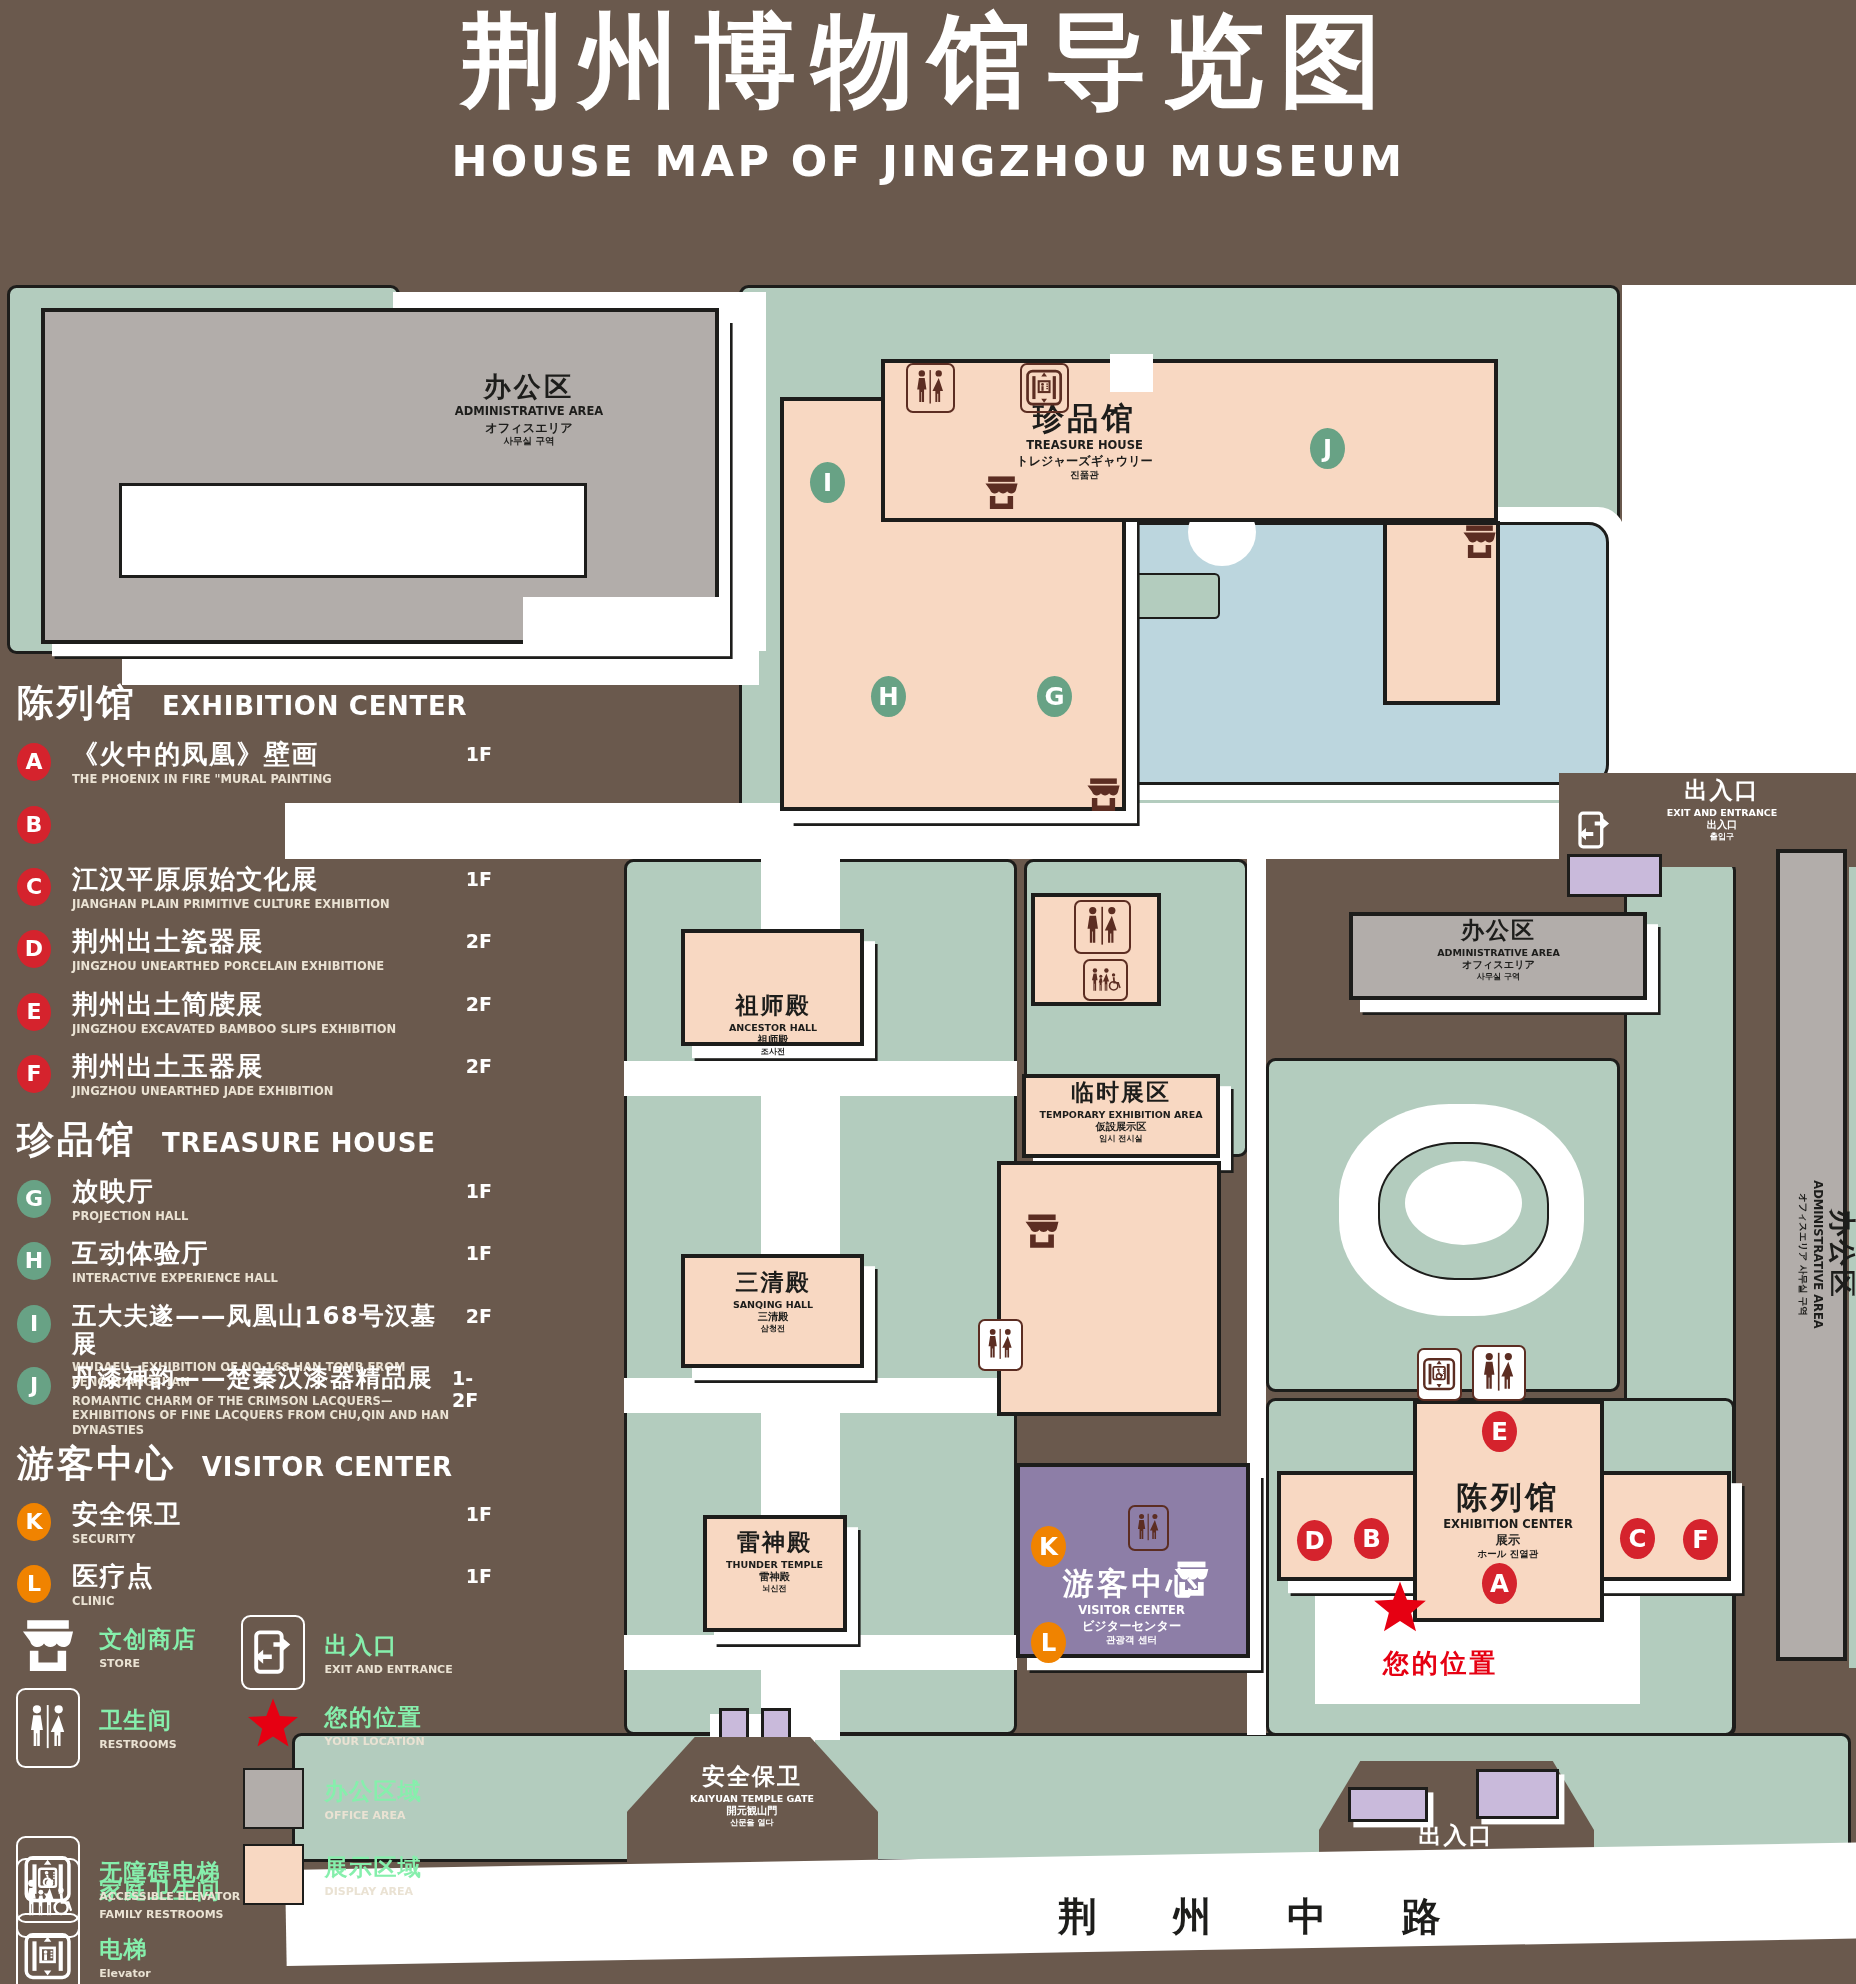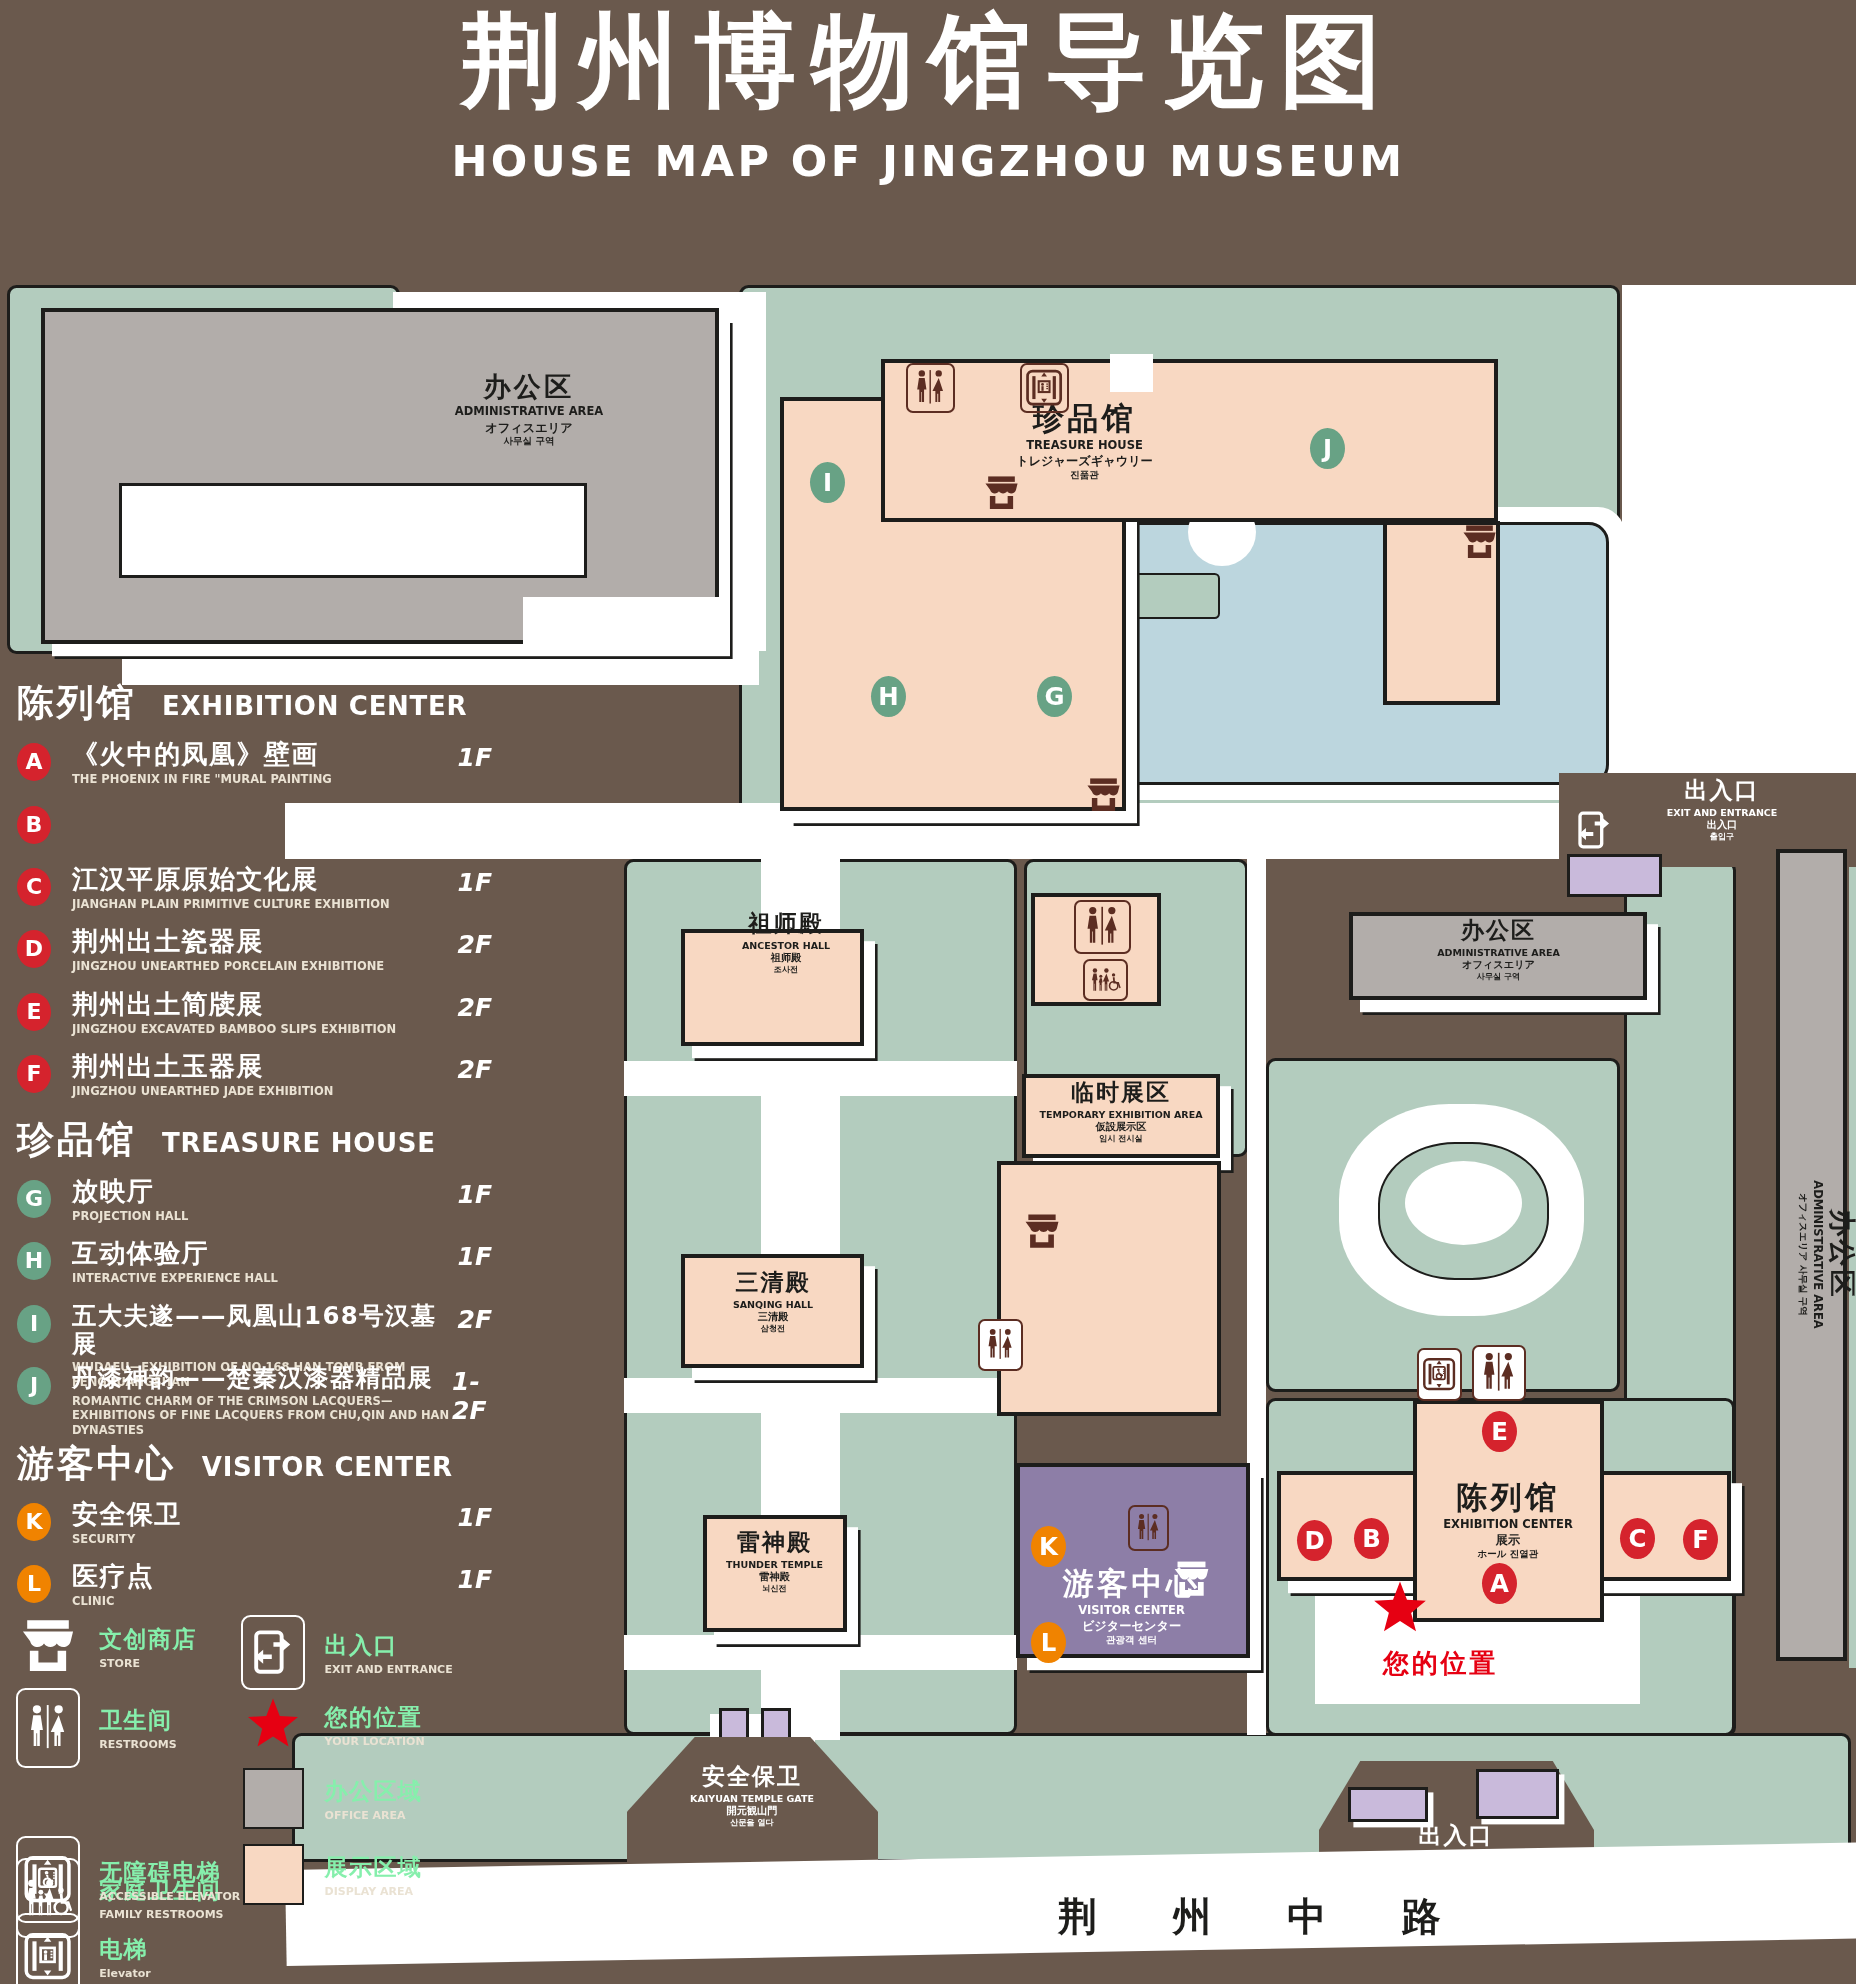--- a/index.html
+++ b/index.html
@@ -54,21 +54,21 @@
   
   .lsec{position:absolute;left:17px;display:flex;align-items:baseline;gap:26px;color:#fff;z-index:10;}
   .lsec .h-zh{font-size:37px;letter-spacing:2.7px;}
   .lsec .h-en{font-size:26px;letter-spacing:0.7px;}
   .lrow{position:absolute;left:17px;width:475px;display:flex;align-items:flex-start;z-index:10;}
   .lcirc{flex:0 0 auto;width:34px;height:38px;border-radius:50%;display:flex;align-items:center;justify-content:center;
          color:#fff;font-size:22px;margin-top:2.7px;}
   .ltext{margin-left:21px;max-width:380px;}
   .ltext .zh{font-size:26px;color:#fff;letter-spacing:1.4px;line-height:1.15;}
   .ltext .en{font-size:11.5px;color:#eae2d3;margin-top:2px;line-height:1.25;}
-  .lfloor{margin-left:auto;font-size:25px;color:#fff;padding-top:2.7px;font-style:italic;}
+  .lfloor{margin-left:auto;font-size:19px;color:#fff;padding-top:2.7px;}
   .sym{position:absolute;display:flex;align-items:center;gap:17.6px;z-index:10;}
   .sym .icnbox{flex:0 0 auto;width:68px;display:flex;justify-content:center;}
   .sym .stext .zh{font-size:23px;color:#86efac;letter-spacing:1.4px;}
   .sym .stext .en{font-size:11px;color:#eae2d3;margin-top:2px;}
   .ltile{border:2.7px solid #fff;border-radius:9.5px;padding:5.4px;color:#fff;box-sizing:border-box;}
   .lglyph{color:#fff;}
   .ltile svg,.lglyph svg{width:100%;height:100%;display:block;}
   .swatch{width:61px;height:61px;border:2.7px solid #1d1d1b;box-sizing:border-box;}
   .sw-office{background:#b2adaa;}
   .sw-display{background:#f8d8c2;}
@@ -206,21 +206,21 @@
 
   <div class="bldg gray" style="left:1349px;top:912px;width:298px;height:88px;"></div>
   <div class="blabel lab-sm" style="left:1356px;top:917px;width:285px;">
     <div class="bl1">办公区</div>
     <div class="bl2">ADMINISTRATIVE AREA</div>
     <div class="bl3">オフィスエリア</div>
     <div class="bl4">사무실 구역</div>
   </div>
 
   <div class="bldg pink" style="left:681px;top:929px;width:183px;height:117px;"></div>
-  <div class="blabel lab-sm" style="left:685px;top:910px;width:176px;margin-left:13px;">
+  <div class="blabel lab-sm" style="left:685px;top:992px;width:176px;">
     <div class="bl1">祖师殿</div>
     <div class="bl2">ANCESTOR HALL</div>
     <div class="bl3">祖师殿</div>
     <div class="bl4">조사전</div>
   </div>
 
   <div class="bldg pink noshadow" style="left:1031px;top:893px;width:130px;height:113px;"></div>
   <div class="mtile dark-bordered" style="left:1074px;top:900px;width:57px;height:54px;">
       <svg viewBox="0 0 24 24" fill="currentColor" style="width:100%;height:100%;display:block;">
         <circle cx="6.8" cy="3.1" r="2"></circle>

